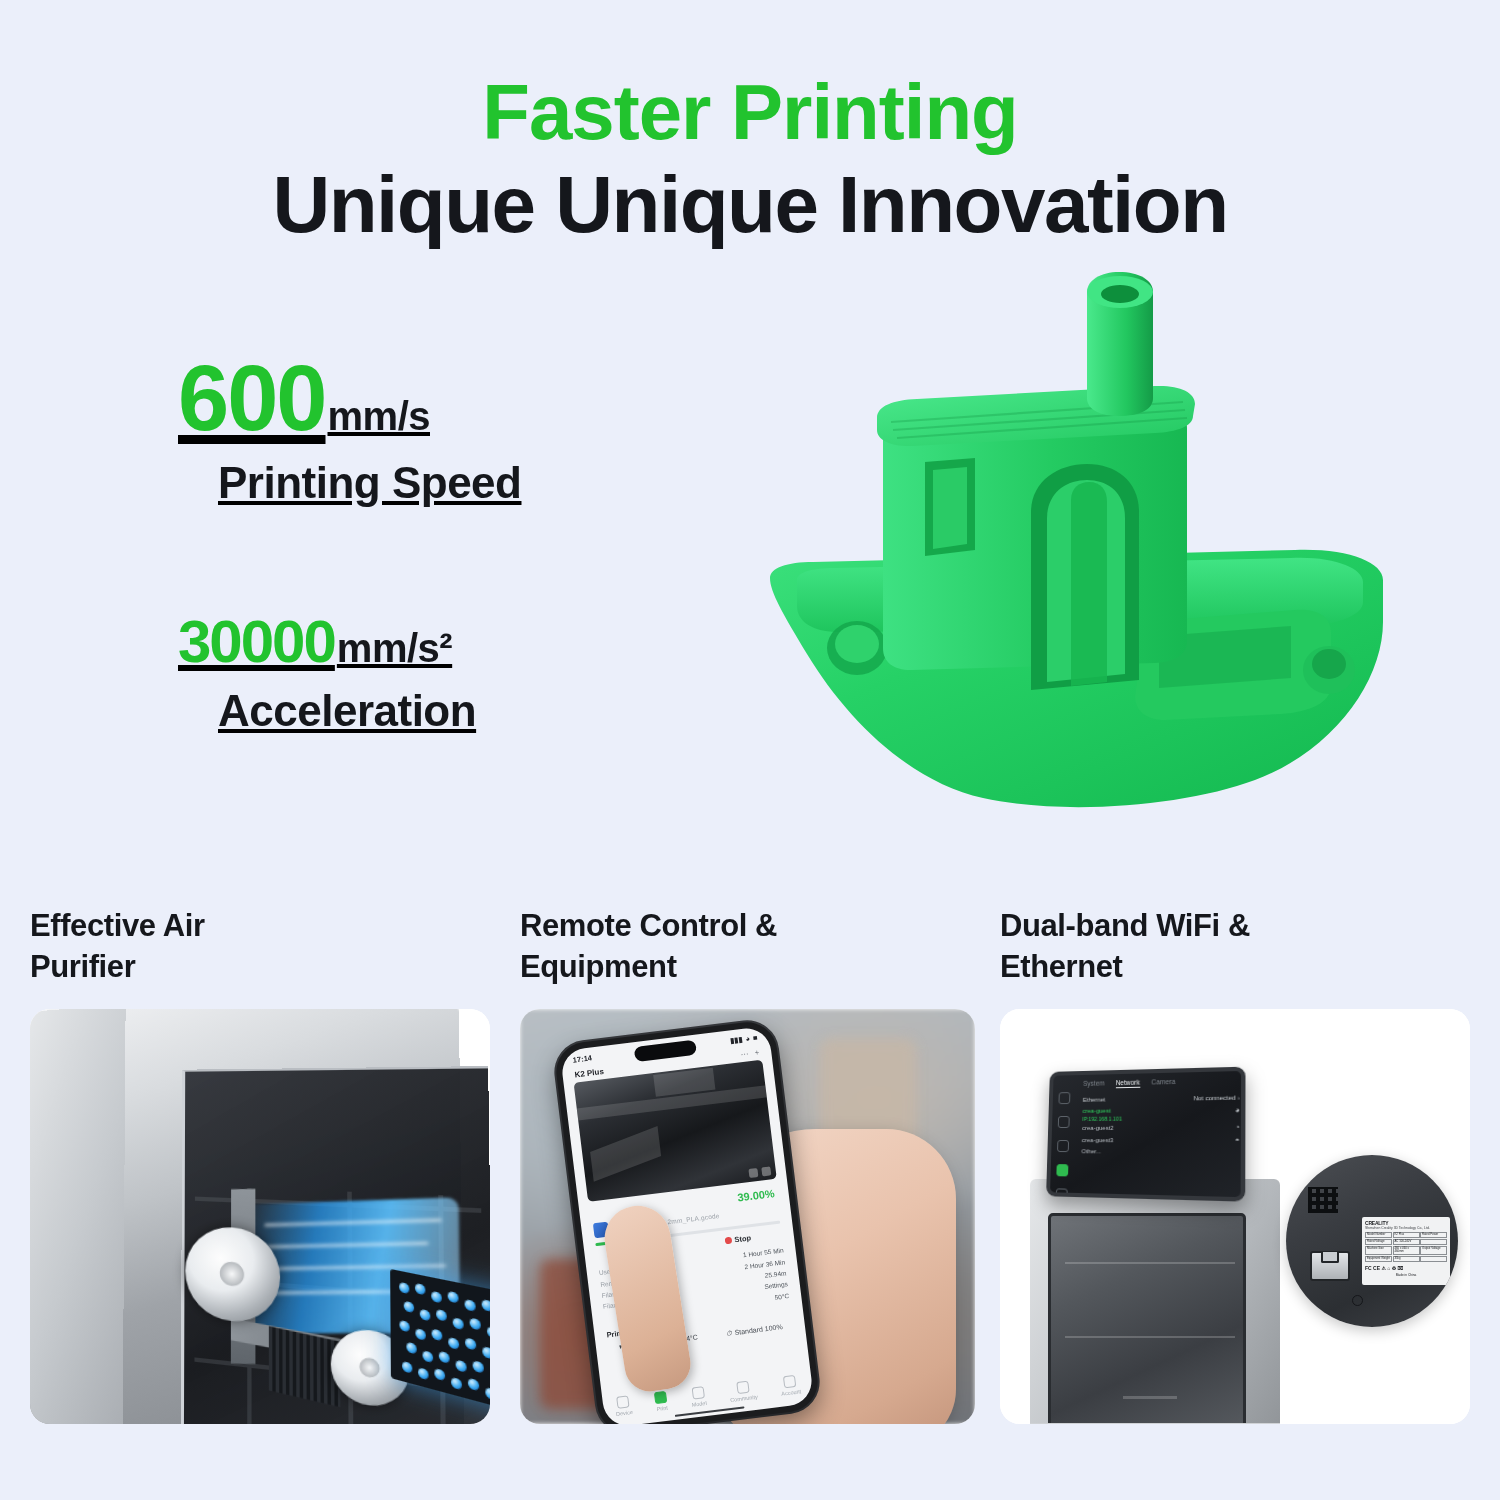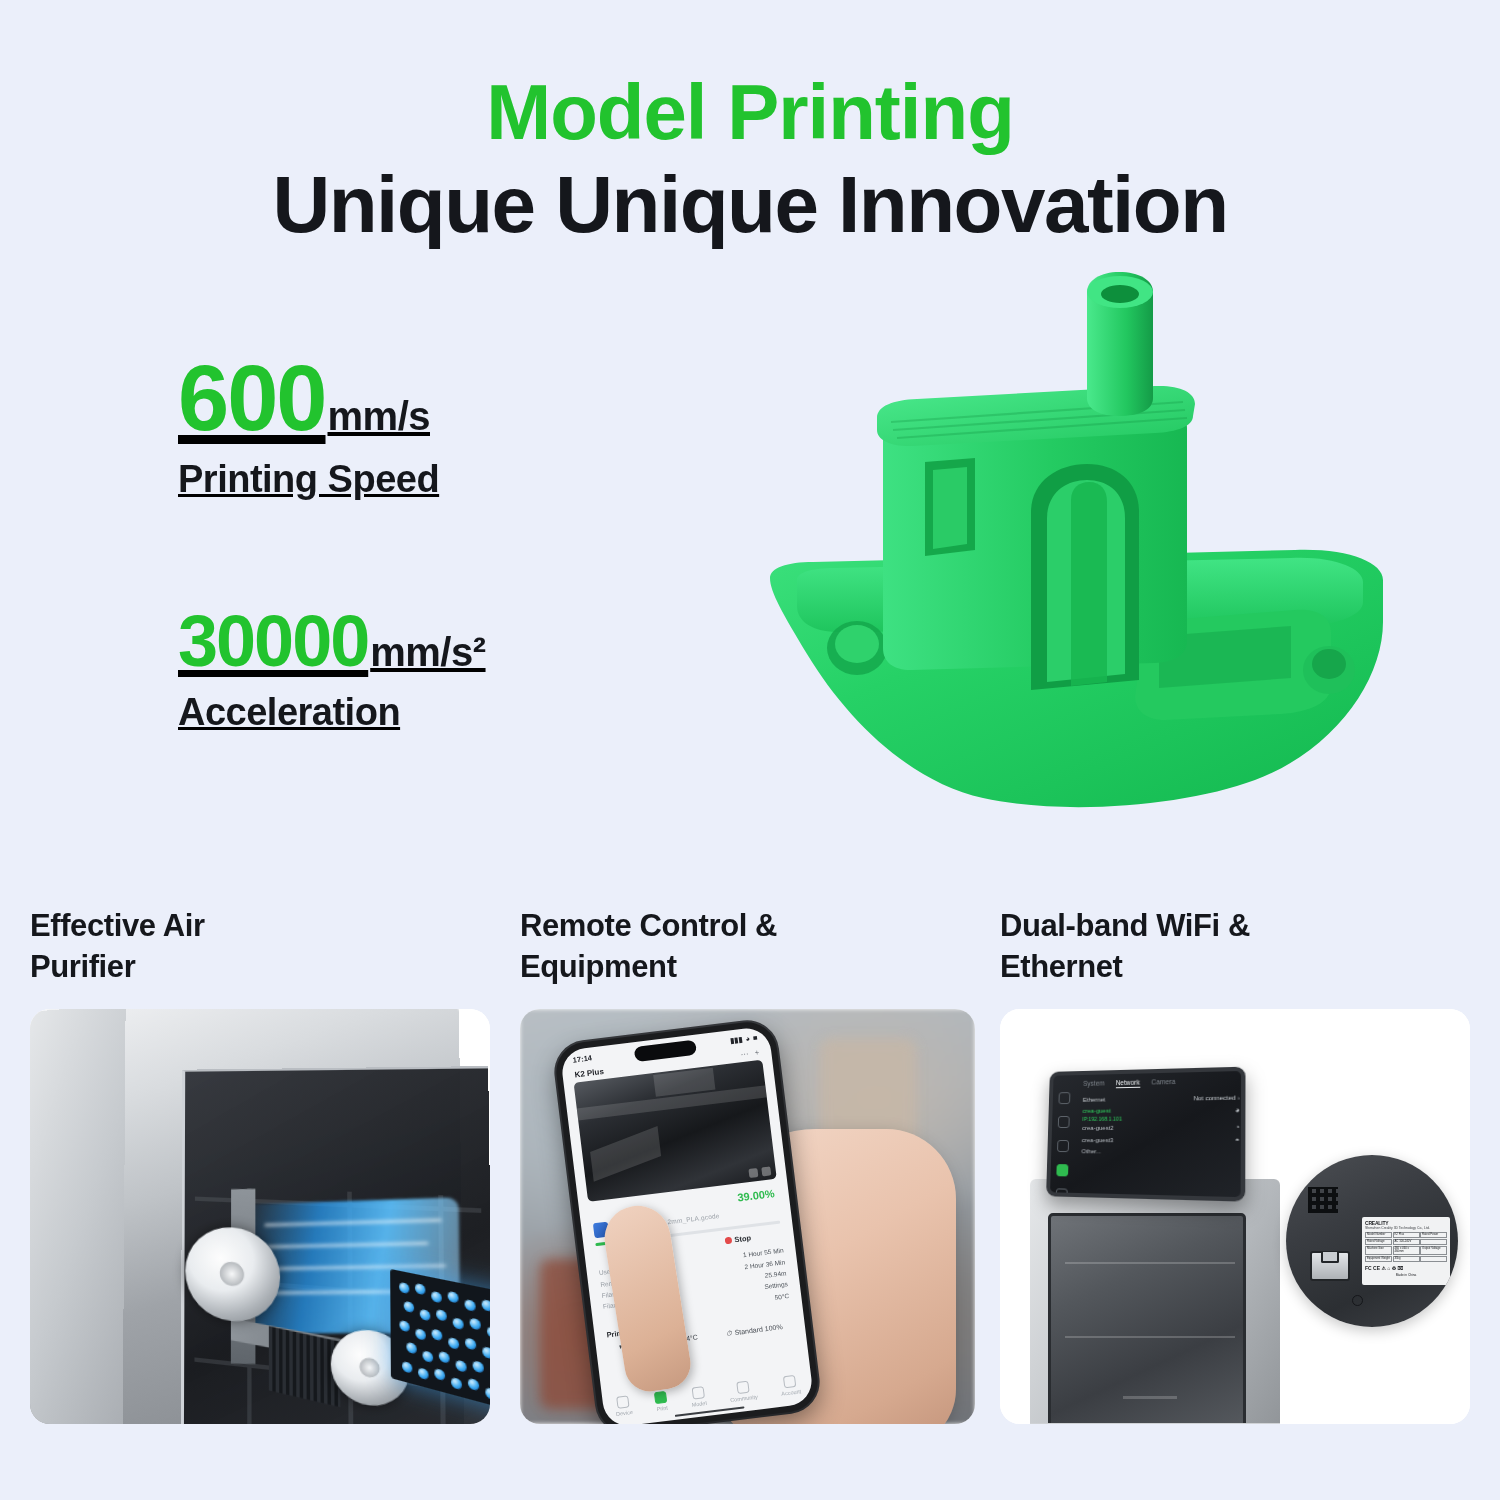--- a/index.html
+++ b/index.html
@@ -23,28 +23,28 @@
   }
 
   
   .stats { position:absolute; left:178px; top:352px; width:560px; }
   .stat-block { margin-bottom:104px;text-decoration:underline; }
   .stat-row { display:flex; align-items:baseline; }
   .stat-num {
     font-size:92px; font-weight:bold; color:#22C32E;
     letter-spacing:-2px; line-height:1;
   }
-  .stat-num.big { font-size:72px; }
+  .stat-num.big { font-size:60px; }
   .stat-unit {
     font-size:40px; font-weight:bold; color:#15171C;
     letter-spacing:-0.5px; margin-left:2px;
   }
   .stat-label {
-    font-size:38px; font-weight:bold; color:#15171C;
-    letter-spacing:-0.5px; margin-top:14px;
+    font-size:44px; font-weight:bold; color:#15171C;
+    letter-spacing:-0.5px; margin-top:14px;margin-left:40px;
   }
 
   
   .benchy-wrap { position:absolute; left:735px; top:250px; width:700px; height:590px; }
   .benchy-svg { width:100%; height:100%; }
 
   
   .features { position:absolute; left:0; top:905px; width:1500px; height:540px; }
   .feature { position:absolute; top:0; width:548px; }
   .feature.f1 { left:30px; }
@@ -319,21 +319,21 @@
   }
   .c3-base {
     position:absolute; left:0; right:0; bottom:0; height:26px;
     background:linear-gradient(180deg,#d2d5d8,#3b3e42);
   }
 </style>
 </head>
 <body>
 
 <div class="headline">
-  <div class="headline-green">Model Printing</div>
+  <div class="headline-green">Faster Printing</div>
   <div class="headline-dark">Unique Unique Innovation</div>
 </div>
 
 <div class="stats">
 
   <div class="stat-block">
     <div class="stat-row">
       <span class="stat-num">600</span>
       <span class="stat-unit">mm/s</span>
     </div>

